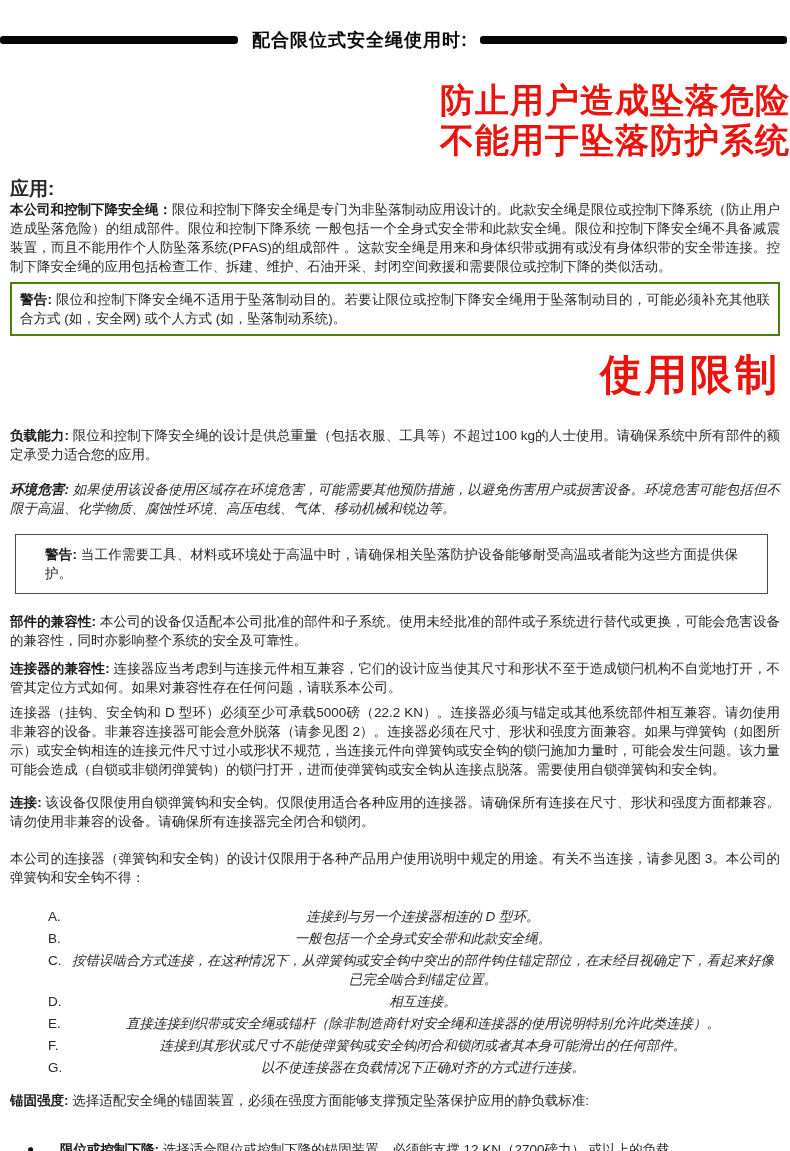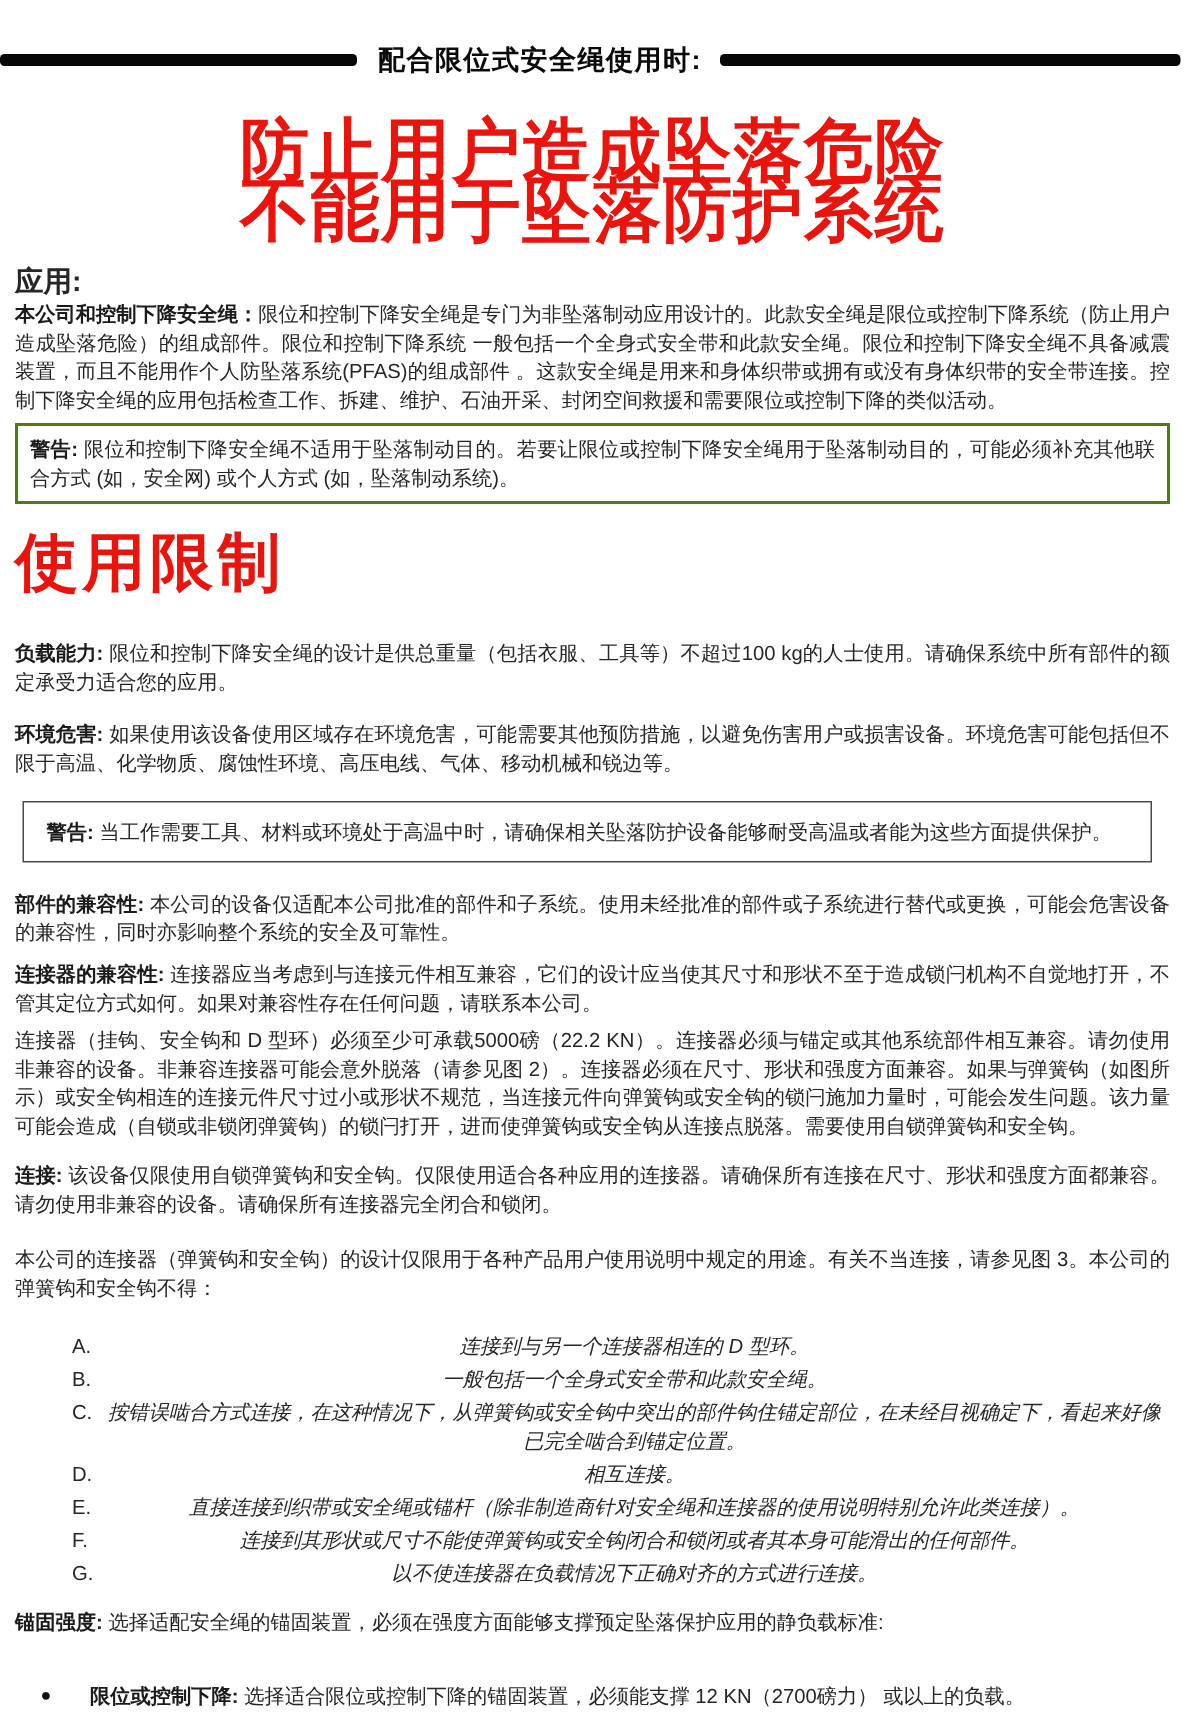--- a/index.html
+++ b/index.html
@@ -12,36 +12,36 @@
     overflow: hidden;
   }
   
   .header { display: flex; align-items: center; margin-top: 28px; }
   .rule { height: 8px; background: #070707; border-radius: 3px; }
   .rule-left { width: 238px; margin-right: 14px; flex: none; }
   .rule-right { flex: 1; margin-left: 12px; margin-right: 3px; }
   .header-title { font-size: 18px; font-weight: 700; color: #0a0a0a; white-space: nowrap; letter-spacing: 1px; }
 
   
-  .red-alert { margin-top: 28px; text-align: center; color: #ea140c; font-size: 46px; line-height: 40px; font-weight: 600; letter-spacing: 1px; }
+  .red-alert { margin-top: 28px; text-align: right; color: #ea140c; font-size: 34px; line-height: 40px; font-weight: 600; letter-spacing: 1px; }
 
   .page { padding: 0 10px; font-size: 13.5px; line-height: 19px; }
   p { margin: 0; text-align: justify; }
   b { color: #1b1b1b; }
 
   .app-label { margin-top: 19px; font-weight: 700; font-size: 19px; }
   .p-app { margin-top: 2px; }
 
   .warning-box { border: 2px solid #4d7c0f; padding: 6px 8px; margin-top: 6px; background: #fff; }
-  .warning-box2 { border: 1px solid #4a4a4a; padding: 10px 15px; margin: 16px 12px 0 5px; background: #fff; }
+  .warning-box2 { border: 1px solid #4a4a4a; padding: 10px 29px; margin: 16px 12px 0 5px; background: #fff; }
 
-  .limits-heading { margin-top: 16px; text-align: left; color: #ea140c; font-size: 42px; line-height: 46px; font-weight: 600; letter-spacing: 3px; }
+  .limits-heading { margin-top: 16px; text-align: right; color: #ea140c; font-size: 42px; line-height: 46px; font-weight: 600; letter-spacing: 3px; }
 
   .p-capacity { margin-top: 28px; }
-  .p-environment { margin-top: 16px; }
+  .p-environment { margin-top: 16px; font-style: italic; }
   .p-component { margin-top: 18px; }
   .p-conncompat { margin-top: 9px; }
   .p-connpara { margin-top: 6px; }
   .p-connection { margin-top: 14px; }
   .p-improper { margin-top: 18px; }
   .p-anchorage { margin-top: 14px; }
 
   .bad-list { margin-top: 20px; padding-left: 38px; }
   .bad-item { display: flex; margin-bottom: 3px; }
   .bad-marker { width: 18px; flex: none; }

